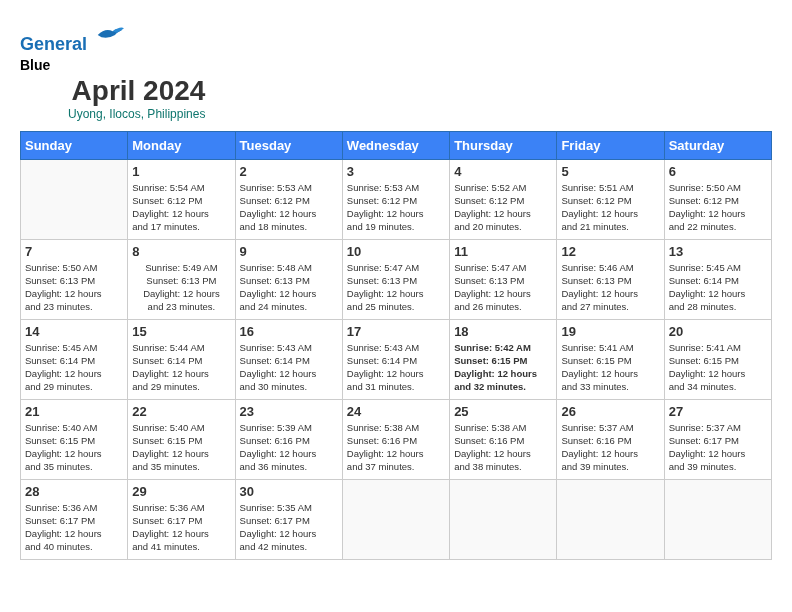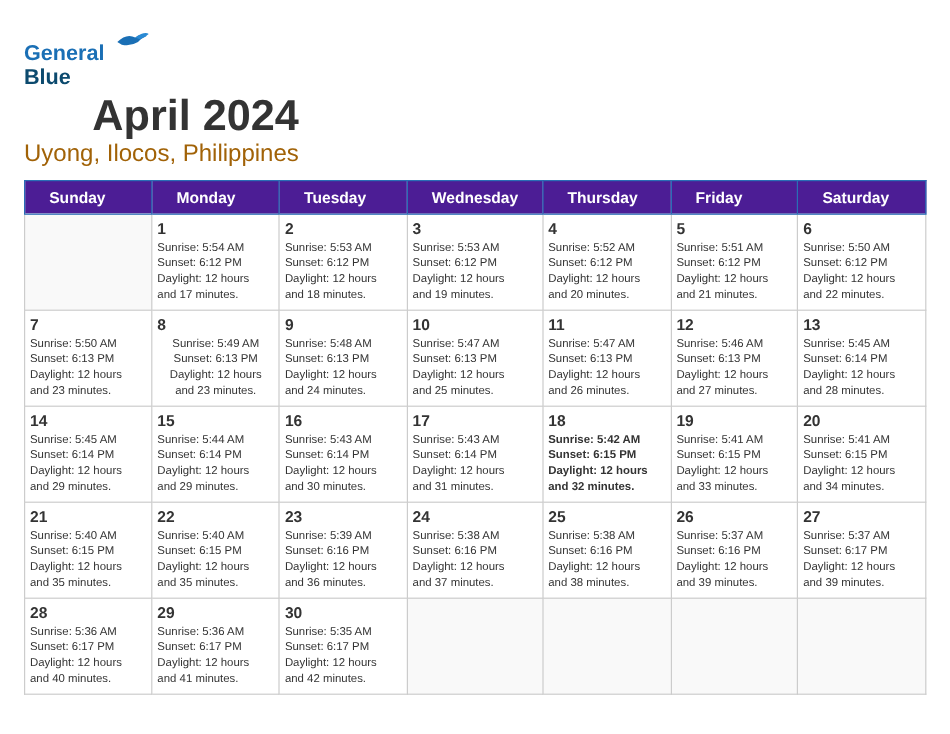--- a/index.html
+++ b/index.html
@@ -32,37 +32,38 @@
     }
     .logo-icon {
       width: 30px;
       height: 30px;
       margin-left: 2px;
     }
     .title-area {
       text-align: right;
     }
     .month-title {
-      font-size: 36px;
+      font-size: 28px;
       font-weight: bold;
       color: #333;
     }
     .location-title {
-      font-size: 20px;
-      color: #a16207;
+      font-size: 12px;
+      color: #0f766e;
+      margin-left: 48px;
     }
     .calendar {
       width: 100%;
       border-collapse: collapse;
       font-size: 11px;
     }
     .calendar thead th {
-      background-color: #4c1d95;
+      background-color: #3b82f6;
       color: white;
-      padding: 6px 20px;
+      padding: 6px 4px;
       text-align: left;
       font-size: 13px;
       font-weight: bold;
       border: 1px solid #2a6db5;
     }
     .calendar tbody td {
       border: 1px solid #ccc;
       vertical-align: top;
       padding: 4px;
       width: calc(100% / 7);
@@ -91,21 +92,21 @@
   <div class="logo">
     <div>
       <div class="logo-text">
         <span>General</span>
         <svg class="logo-icon" viewBox="0 0 40 30">
           <path d="M5 15 Q15 5 25 10 Q30 5 38 8 Q30 12 28 15 Q20 20 10 18 Z" fill="#1a6fb5"></path>
           <path d="M25 10 Q35 3 40 6 Q35 10 30 12 Z" fill="#2a8ad4"></path>
         </svg>
       </div>
       <div class="logo-text">
-        <span style="color:#0c4a6e;font-size:18px;font-weight:bold;">Blue</span>
+        <span style="color:#000000;font-size:14px;font-weight:bold;">Blue</span>
       </div>
     </div>
   </div>
   <div class="title-area">
     <div class="month-title">April 2024</div>
     <div class="location-title">Uyong, Ilocos, Philippines</div>
   </div>
 </div>
 
 <table class="calendar">

